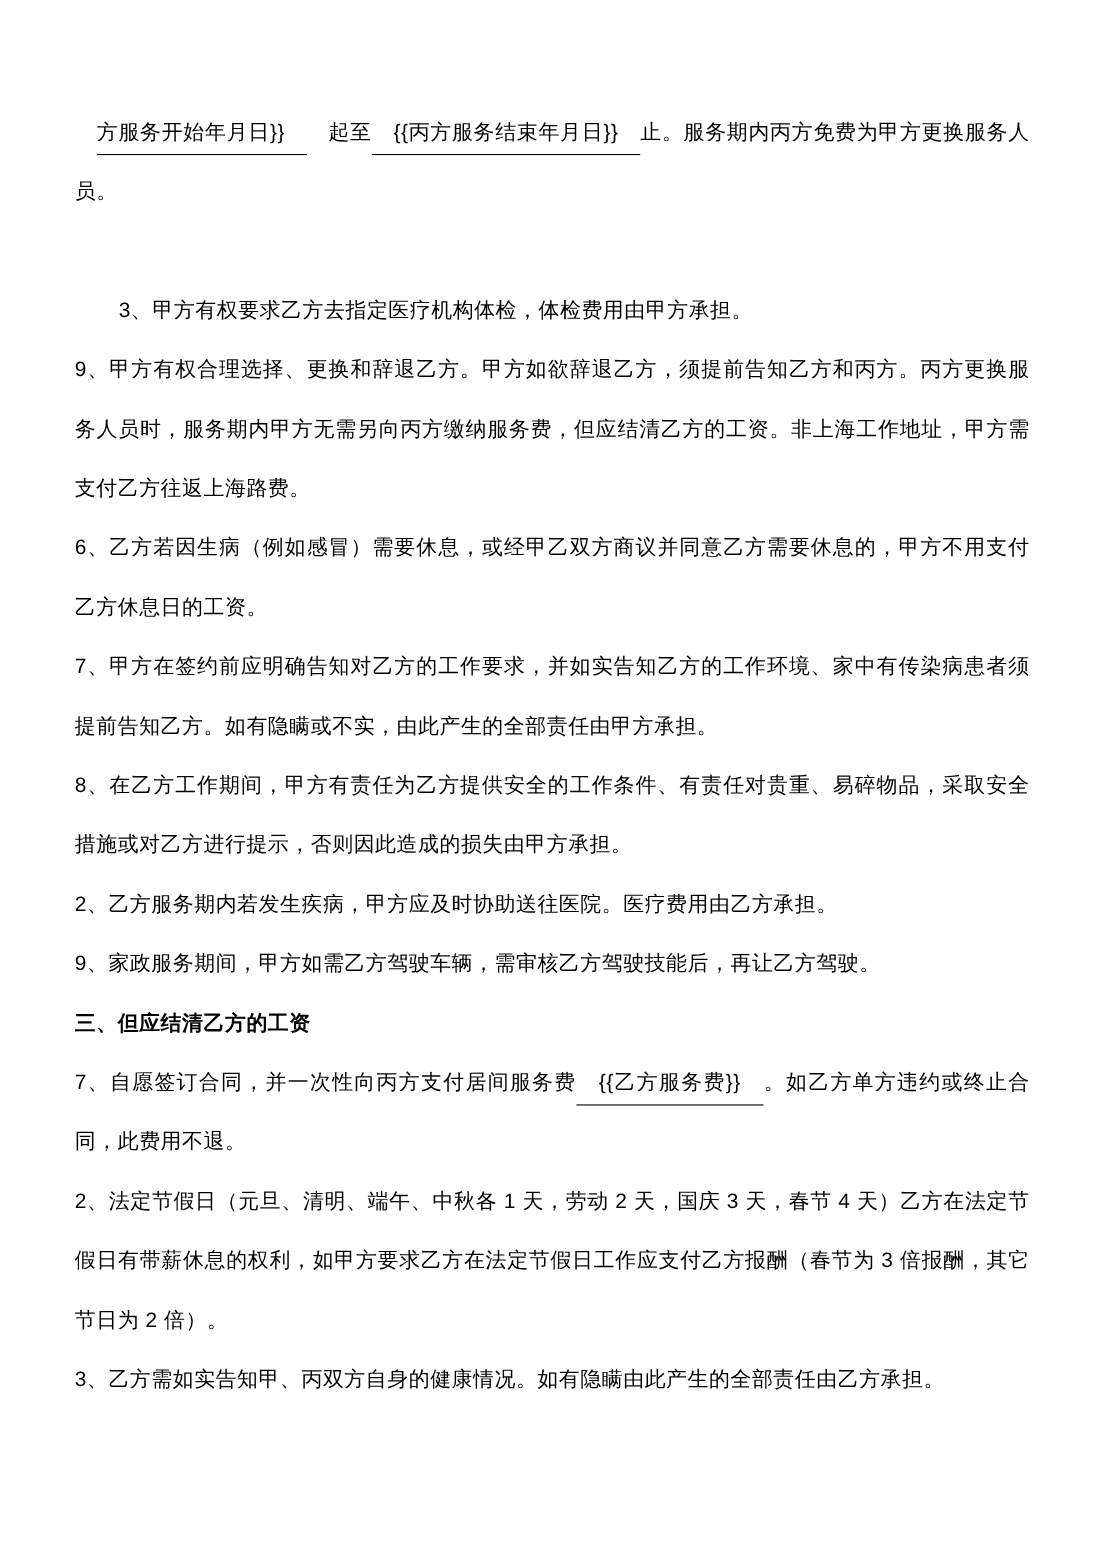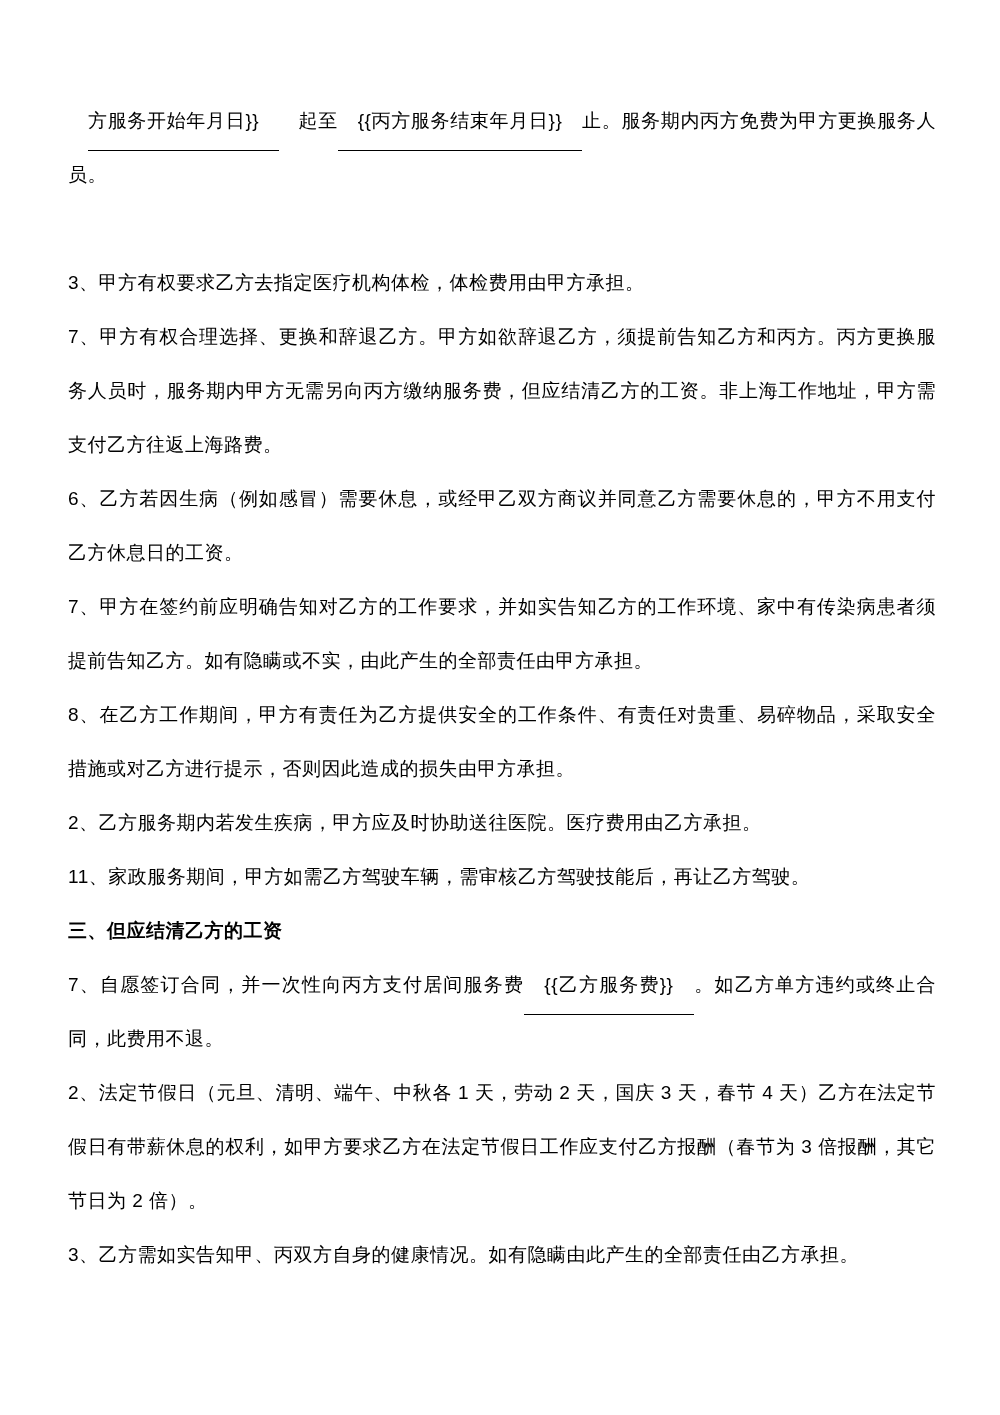--- a/index.html
+++ b/index.html
@@ -26,52 +26,53 @@
     line-height: 54px;
     text-align: justify;
     letter-spacing: 0.5px;
     word-break: break-all;
   }
   .intro {
     text-indent: 20px;
   }
   .gap-before {
     margin-top: 54px;
+    margin-left: 40px;
   }
   .heading {
     font-weight: bold;
   }
   .u {
     border-bottom: 1.5px solid #000000;
-    padding-bottom: 19px;
+    padding-bottom: 9px;
   }
 </style>
 </head>
 <body>
 
 <div class="doc">
 
   <p class="para intro">
     <span class="u">方服务开始年月日}}　</span><span>　起至</span><span class="u">　{{丙方服务结束年月日}}　</span><span>止。服务期内丙方免费为甲方更换服务人员。</span>
   </p>
 
   <p class="para gap-before">3、甲方有权要求乙方去指定医疗机构体检，体检费用由甲方承担。</p>
 
-  <p class="para">7、甲方有权合理选择、更换和辞退乙方。甲方如欲辞退乙方，须提前告知乙方和丙方。丙方更换服务人员时，服务期内甲方无需另向丙方缴纳服务费，但应结清乙方的工资。非上海工作地址，甲方需支付乙方往返上海路费。</p>
+  <p class="para">9、甲方有权合理选择、更换和辞退乙方。甲方如欲辞退乙方，须提前告知乙方和丙方。丙方更换服务人员时，服务期内甲方无需另向丙方缴纳服务费，但应结清乙方的工资。非上海工作地址，甲方需支付乙方往返上海路费。</p>
 
 
   <p class="para">6、乙方若因生病（例如感冒）需要休息，或经甲乙双方商议并同意乙方需要休息的，甲方不用支付乙方休息日的工资。</p>
 
   <p class="para">7、甲方在签约前应明确告知对乙方的工作要求，并如实告知乙方的工作环境、家中有传染病患者须提前告知乙方。如有隐瞒或不实，由此产生的全部责任由甲方承担。</p>
 
   <p class="para">8、在乙方工作期间，甲方有责任为乙方提供安全的工作条件、有责任对贵重、易碎物品，采取安全措施或对乙方进行提示，否则因此造成的损失由甲方承担。</p>
 
   <p class="para">2、乙方服务期内若发生疾病，甲方应及时协助送往医院。医疗费用由乙方承担。</p>
 
-  <p class="para">11、家政服务期间，甲方如需乙方驾驶车辆，需审核乙方驾驶技能后，再让乙方驾驶。</p>
+  <p class="para">9、家政服务期间，甲方如需乙方驾驶车辆，需审核乙方驾驶技能后，再让乙方驾驶。</p>
 
   <p class="para heading">三、但应结清乙方的工资</p>
 
   <p class="para">
     <span>7、自愿签订合同，并一次性向丙方支付居间服务费</span><span class="u">　{{乙方服务费}}　</span><span>。如乙方单方违约或终止合同，此费用不退。</span>
   </p>
 
   <p class="para">2、法定节假日（元旦、清明、端午、中秋各 1 天，劳动 2 天，国庆 3 天，春节 4 天）乙方在法定节假日有带薪休息的权利，如甲方要求乙方在法定节假日工作应支付乙方报酬（春节为 3 倍报酬，其它节日为 2 倍）。</p>
 
   <p class="para">3、乙方需如实告知甲、丙双方自身的健康情况。如有隐瞒由此产生的全部责任由乙方承担。</p>

